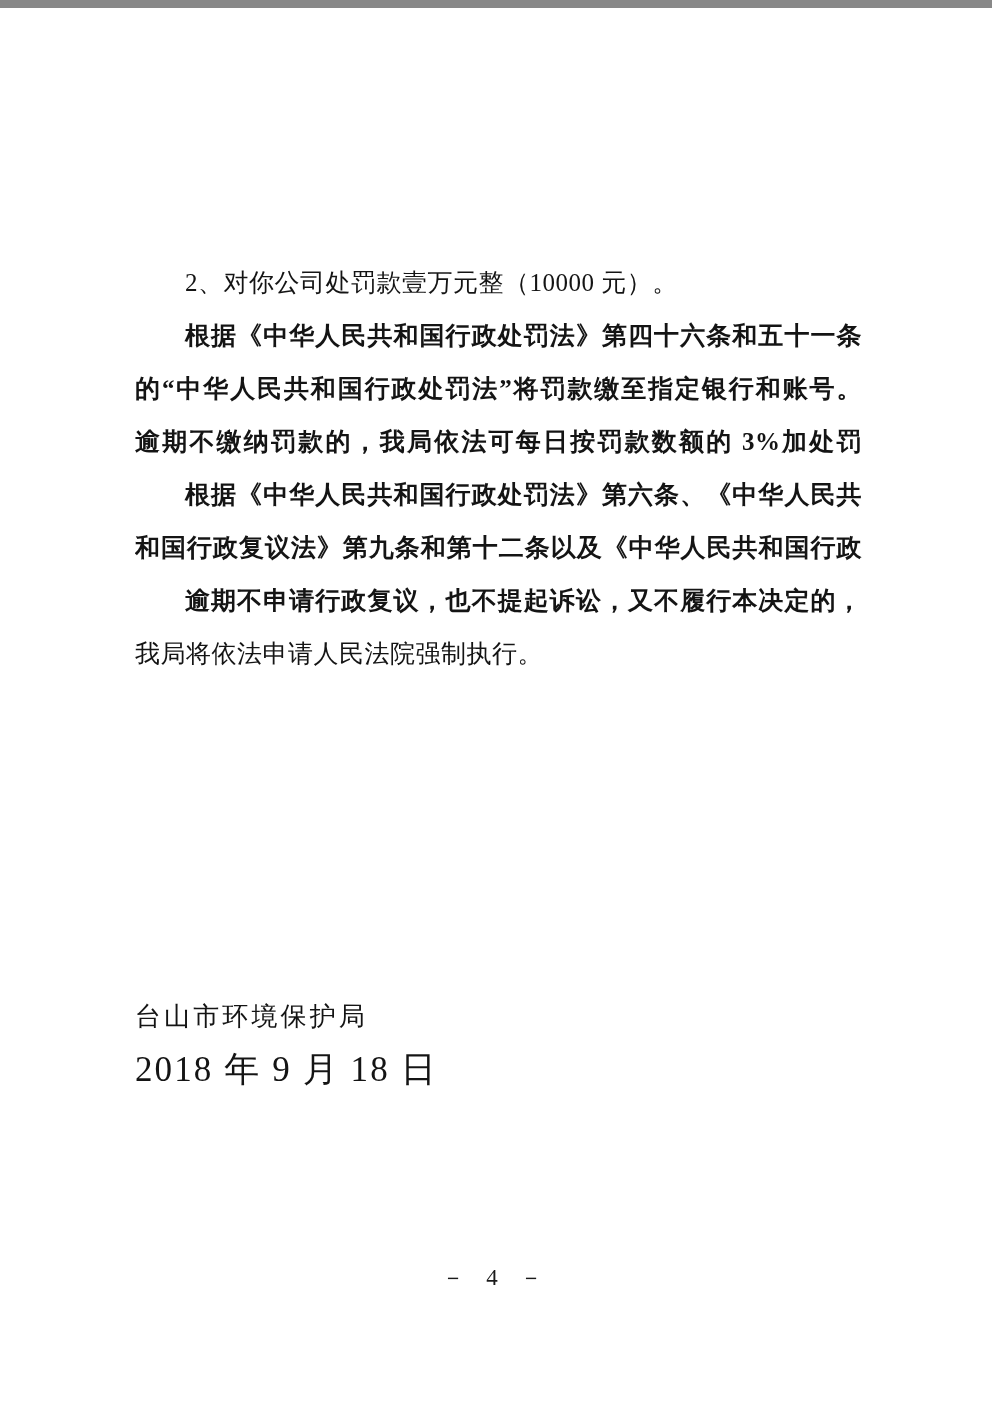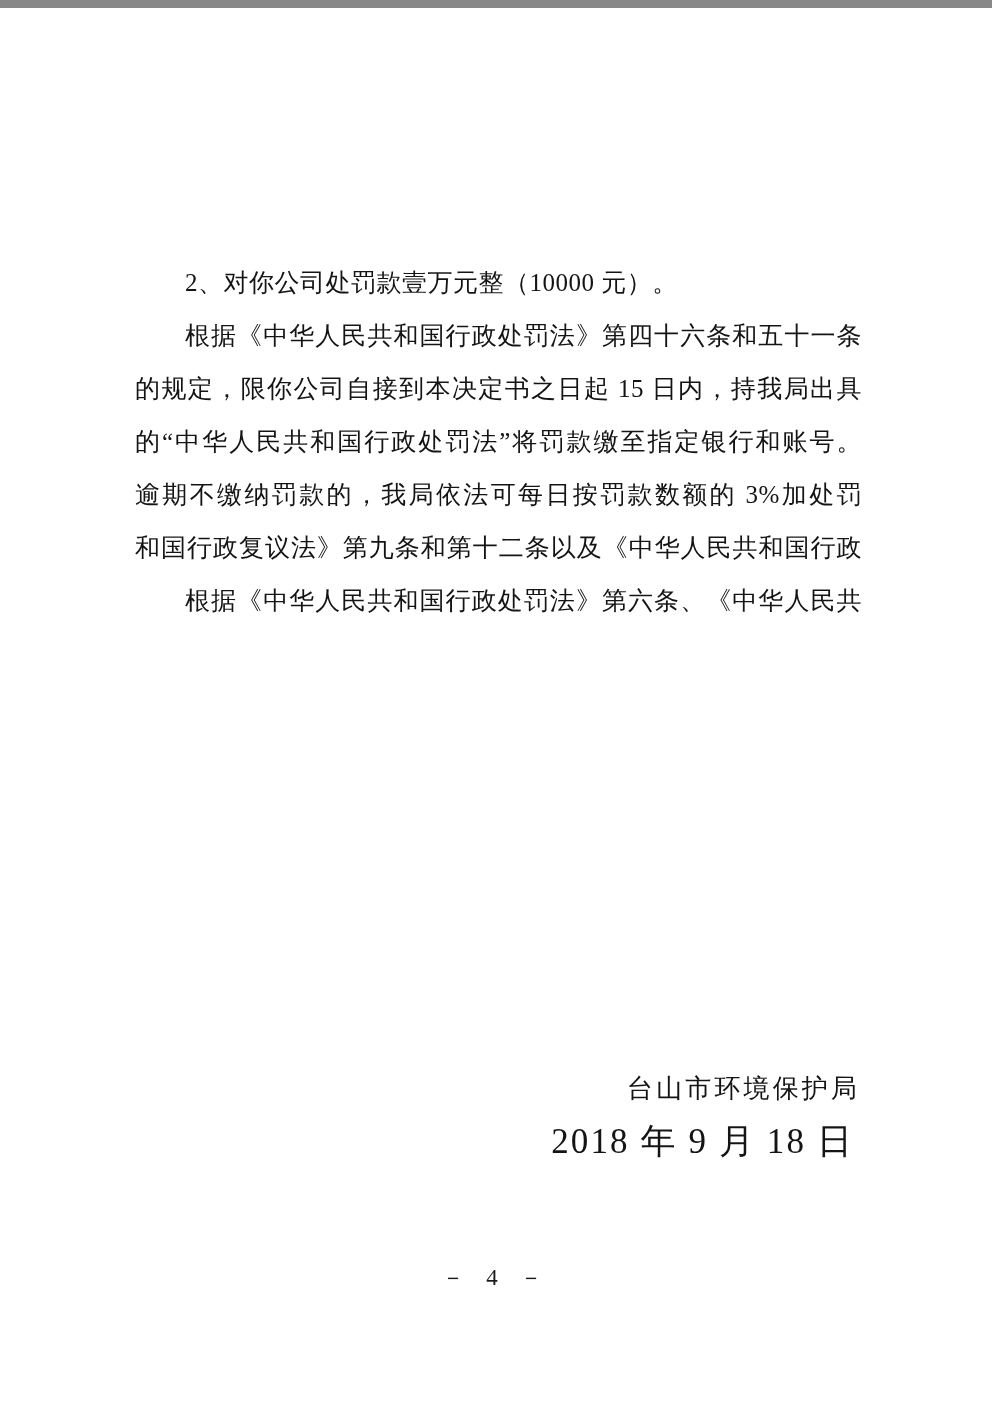--- a/index.html
+++ b/index.html
@@ -29,36 +29,36 @@
     line-height: 53px;
     height: 53px;
     letter-spacing: 0.02em;
     text-align: justify;
     text-align-last: left;
     white-space: normal;
     overflow: hidden;
   }
   .line.fill {
     text-align-last: justify;
+    font-weight: bold;
   }
   .line.first {
     text-indent: 2em;
   }
   .block.heading .line {
     font-family: "Liberation Sans", "DejaVu Sans", sans-serif;
     font-weight: bold;
     font-size: 26px;
     letter-spacing: 0.04em;
   }
   .signature {
     position: absolute;
     left: 135px;
-    top: 1054px;
+    top: 982px;
     width: 727px;
-    text-align: right;
   }
   .sig-agency {
     font-size: 26px;
     line-height: 53px;
     letter-spacing: 0.12em;
     padding-right: 2px;
   }
   .sig-date {
     font-size: 35px;
     line-height: 53px;
@@ -81,27 +81,30 @@
 <body>
 
 <div class="page">
 
   <div class="content">
       <div class="block paragraph">
         <div class="line first">2、对你公司处罚款壹万元整（10000 元）。</div>
       </div>
       <div class="block paragraph">
         <div class="line fill first">根据《中华人民共和国行政处罚法》第四十六条和五十一条</div>
-        <div class="line fill">的规定，限你公司自接到本决定书之日起 15 日内，持我局出具</div>
         <div class="line fill">的“中华人民共和国行政处罚法”将罚款缴至指定银行和账号。</div>
         <div class="line fill">逾期不缴纳罚款的，我局依法可每日按罚款数额的 3%加处罚款。</div>
       </div>
       <div class="block paragraph">
+        <div class="line fill first">根据《中华人民共和国行政处罚法》第六条、《中华人民共</div>
         <div class="line fill">和国行政复议法》第九条和第十二条以及《中华人民共和国行政</div>
-        <div class="line fill first">根据《中华人民共和国行政处罚法》第六条、《中华人民共</div>
+      </div>
+      <div class="block paragraph">
+        <div class="line fill first">逾期不申请行政复议，也不提起诉讼，又不履行本决定的，</div>
+        <div class="line">我局将依法申请人民法院强制执行。</div>
       </div>
     </div>
 
   <div class="signature">
     <div class="sig-agency">台山市环境保护局</div>
     <div class="sig-date">2018 年 9 月 18 日</div>
   </div>
 
   <div class="footer">－ 4 －</div>
 

